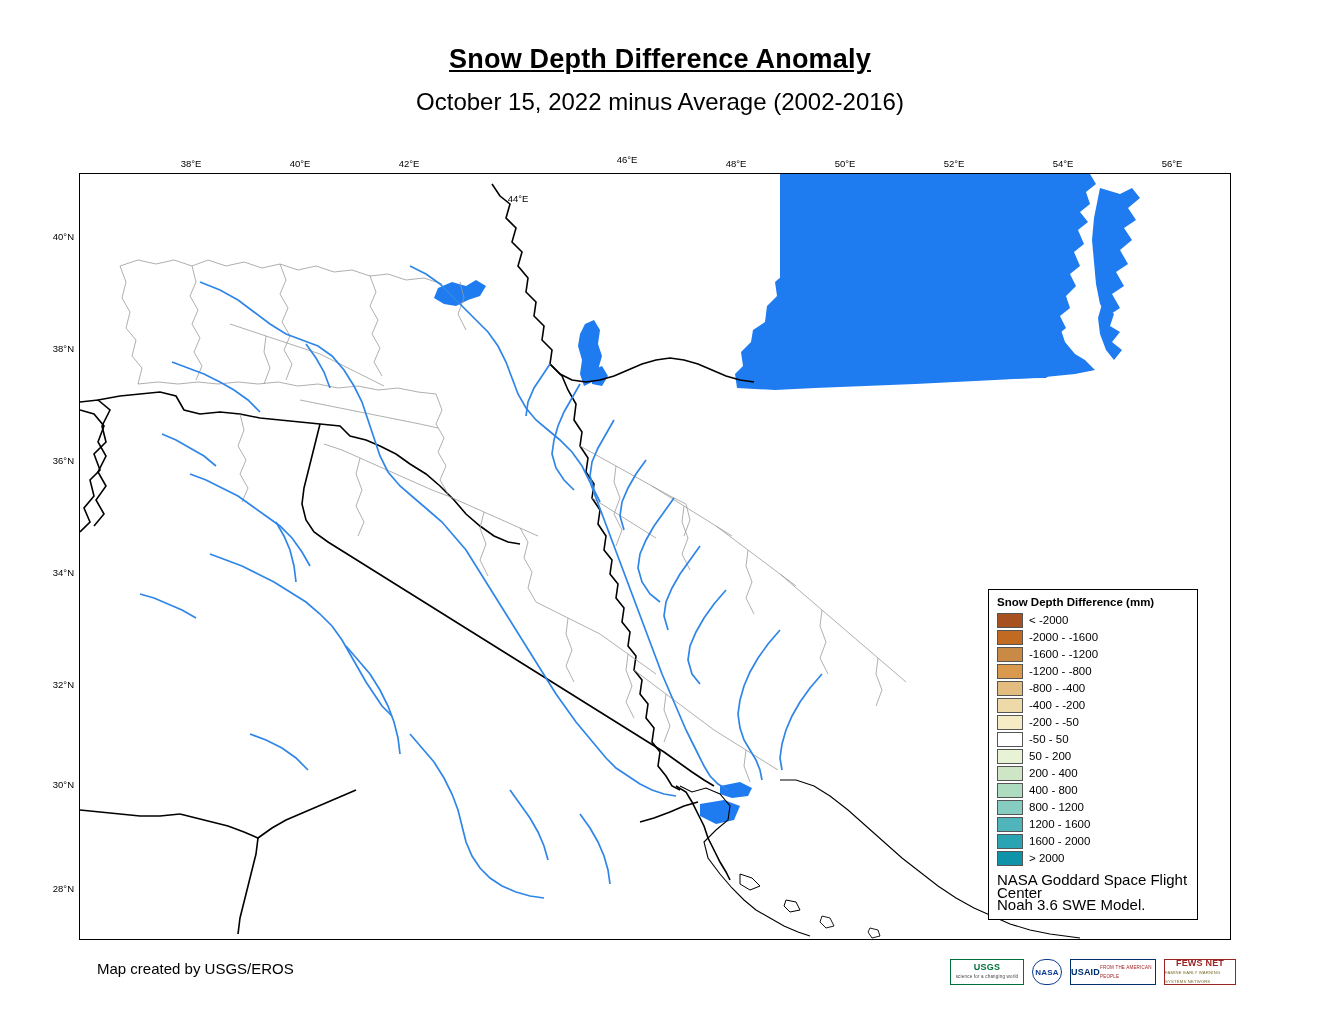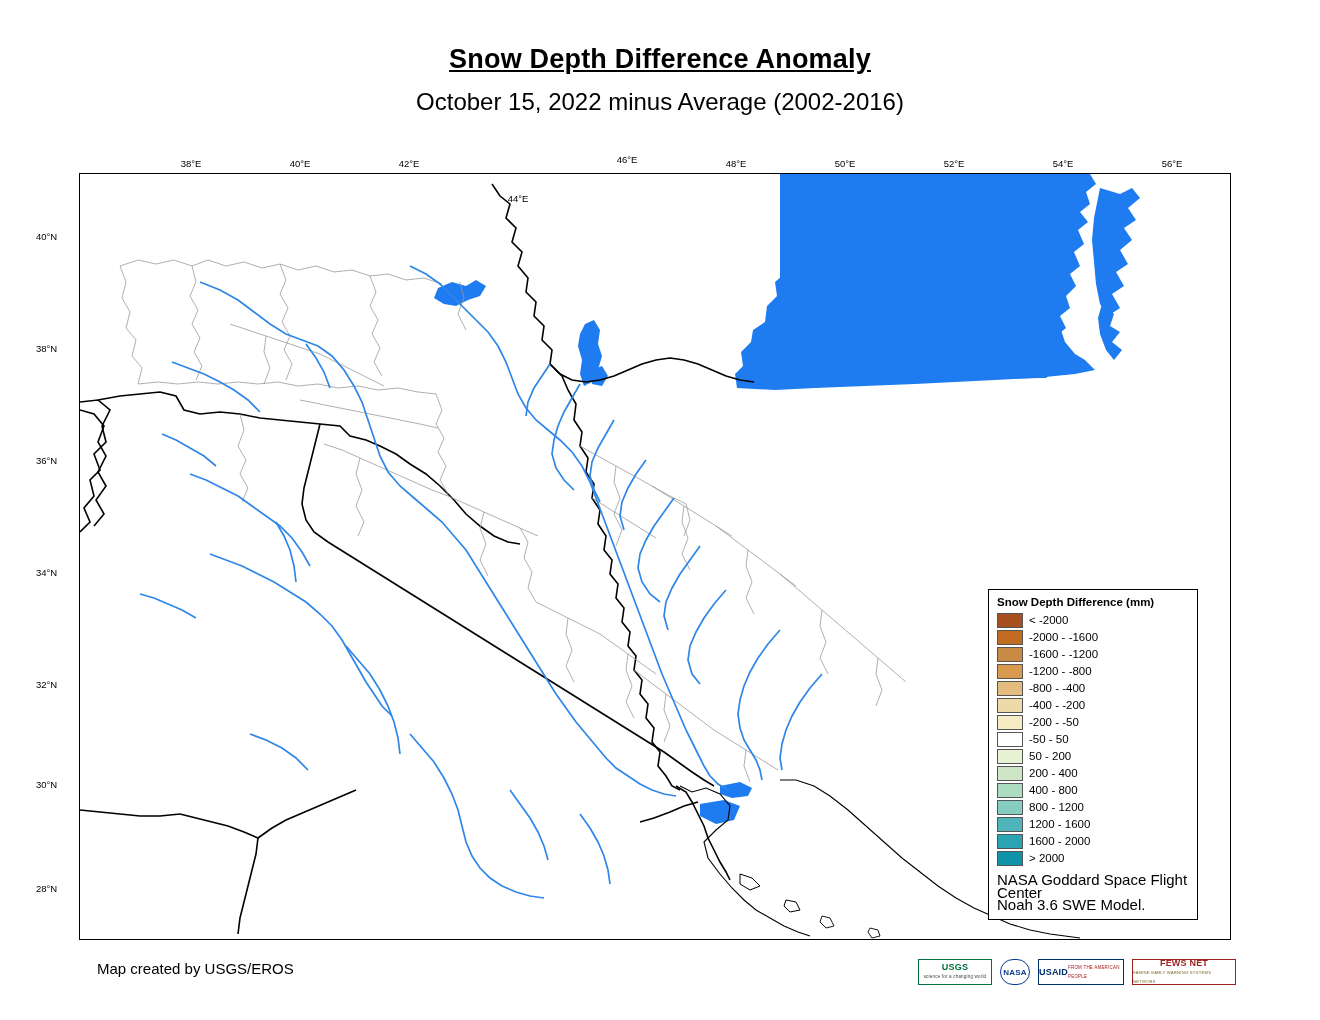--- a/index.html
+++ b/index.html
@@ -49,21 +49,21 @@
   #map-svg { display: block; }
 
   
   .tick-label {
     position: absolute;
     font-size: 9.5px;
     color: #000;
     white-space: nowrap;
   }
   .tick-top { transform: translateX(-50%); }
-  .tick-left { transform: translateY(-50%); }
+  .tick-left { transform: translateY(-50%); text-align: right; }
 
   
   #legend {
     position: absolute;
     left: 988px;
     top: 589px;
     width: 210px;
     border: 1px solid #000;
     background: #fff;
     box-sizing: border-box;
@@ -147,21 +147,21 @@
     border: 1px solid #002f6c;
     width: 86px;
     flex-direction: row;
     line-height: 9px;
   }
   .logo-usaid .sub { font-size: 4.5px; font-weight: normal; color: #a02020; }
   .logo-fews {
     background: #ffffff;
     color: #9b2423;
     border: 1px solid #9b2423;
-    width: 104px;
+    width: 72px;
     flex-direction: column;
     line-height: 9px;
   }
   .logo-fews .sub { font-size: 4.2px; font-weight: normal; color: #7a6a2a; }
 </style>
 </head>
 <body>
 
 <div id="title">Snow Depth Difference Anomaly</div>
 <div id="subtitle">October 15, 2022 minus Average (2002-2016)</div>

